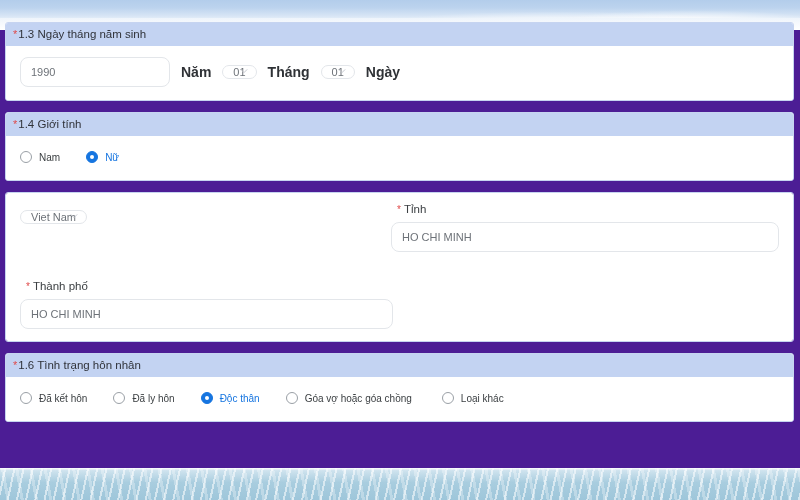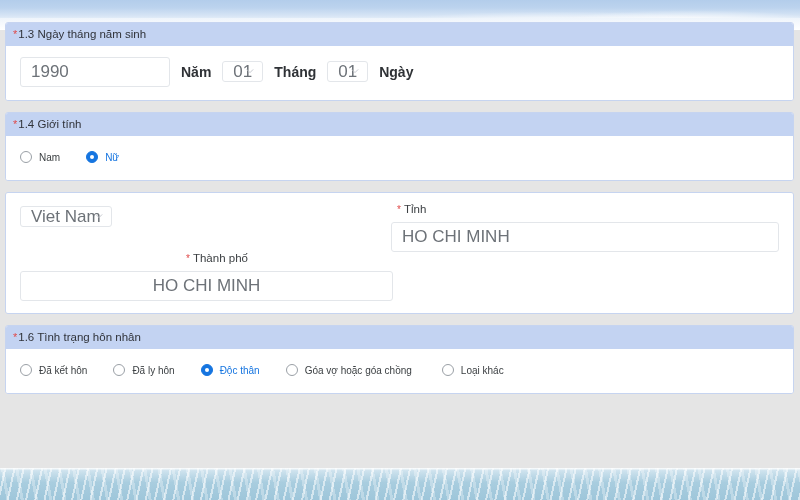--- a/index.html
+++ b/index.html
@@ -12,21 +12,21 @@
     overflow: hidden;
     font-family: "Liberation Sans", sans-serif;
     background: #ffffff;
   }
 
   
   .page {
     position: relative;
     width: 800px;
     height: 500px;
-    background: #e5e5e5;
+    background: #4c1d95;
   }
   .bg-sky {
     position: absolute;
     left: 0; top: 0;
     width: 800px;
     height: 22px;
     background:
       radial-gradient(ellipse 260px 18px at 560px 24px, rgba(255,255,255,0.95) 0%, rgba(255,255,255,0) 70%),
       radial-gradient(ellipse 180px 14px at 690px 20px, rgba(255,255,255,0.85) 0%, rgba(255,255,255,0) 70%),
       linear-gradient(180deg, #b3cdeb 0%, #bcd3ee 35%, #d7e5f5 72%, #f2f7fc 100%);
@@ -96,24 +96,24 @@
   
   .row-date {
     display: flex;
     align-items: center;
     height: 32px;
   }
   .txt-input {
     box-sizing: border-box;
     height: 30px;
     border: 1px solid #e3e6ea;
-    border-radius: 3px;
+    border-radius: 8px;
     background: #ffffff;
     color: #6d7278;
-    font-size: 17px;
+    font-size: 11px;
     font-family: "Liberation Sans", sans-serif;
     padding: 0 10px;
     line-height: 28px;
     white-space: nowrap;
     overflow: hidden;
   }
   .w-year  { width: 150px; }
   .w-sel   { width: 162px; }
   .w-prov  { width: 388px; }
   .w-city  { width: 373px; }
@@ -190,21 +190,21 @@
     color: #3c4043;
     margin: 0 0 7px 6px;
     white-space: nowrap;
   }
   .pob-grid {
     display: flex;
     gap: 0;
   }
   .pob-col-left  { width: 388px; }
   .pob-col-right { width: 388px; margin-left: 6px; }
-  .pob-row2 { margin-top: 0; text-align: center; }
+  .pob-row2 { margin-top: 28px; }
 </style>
 </head>
 <body>
 
 <div class="page">
 
   <div class="bg-sky"></div>
   <div class="bg-sky-fade"></div>
 
   <div class="form">

